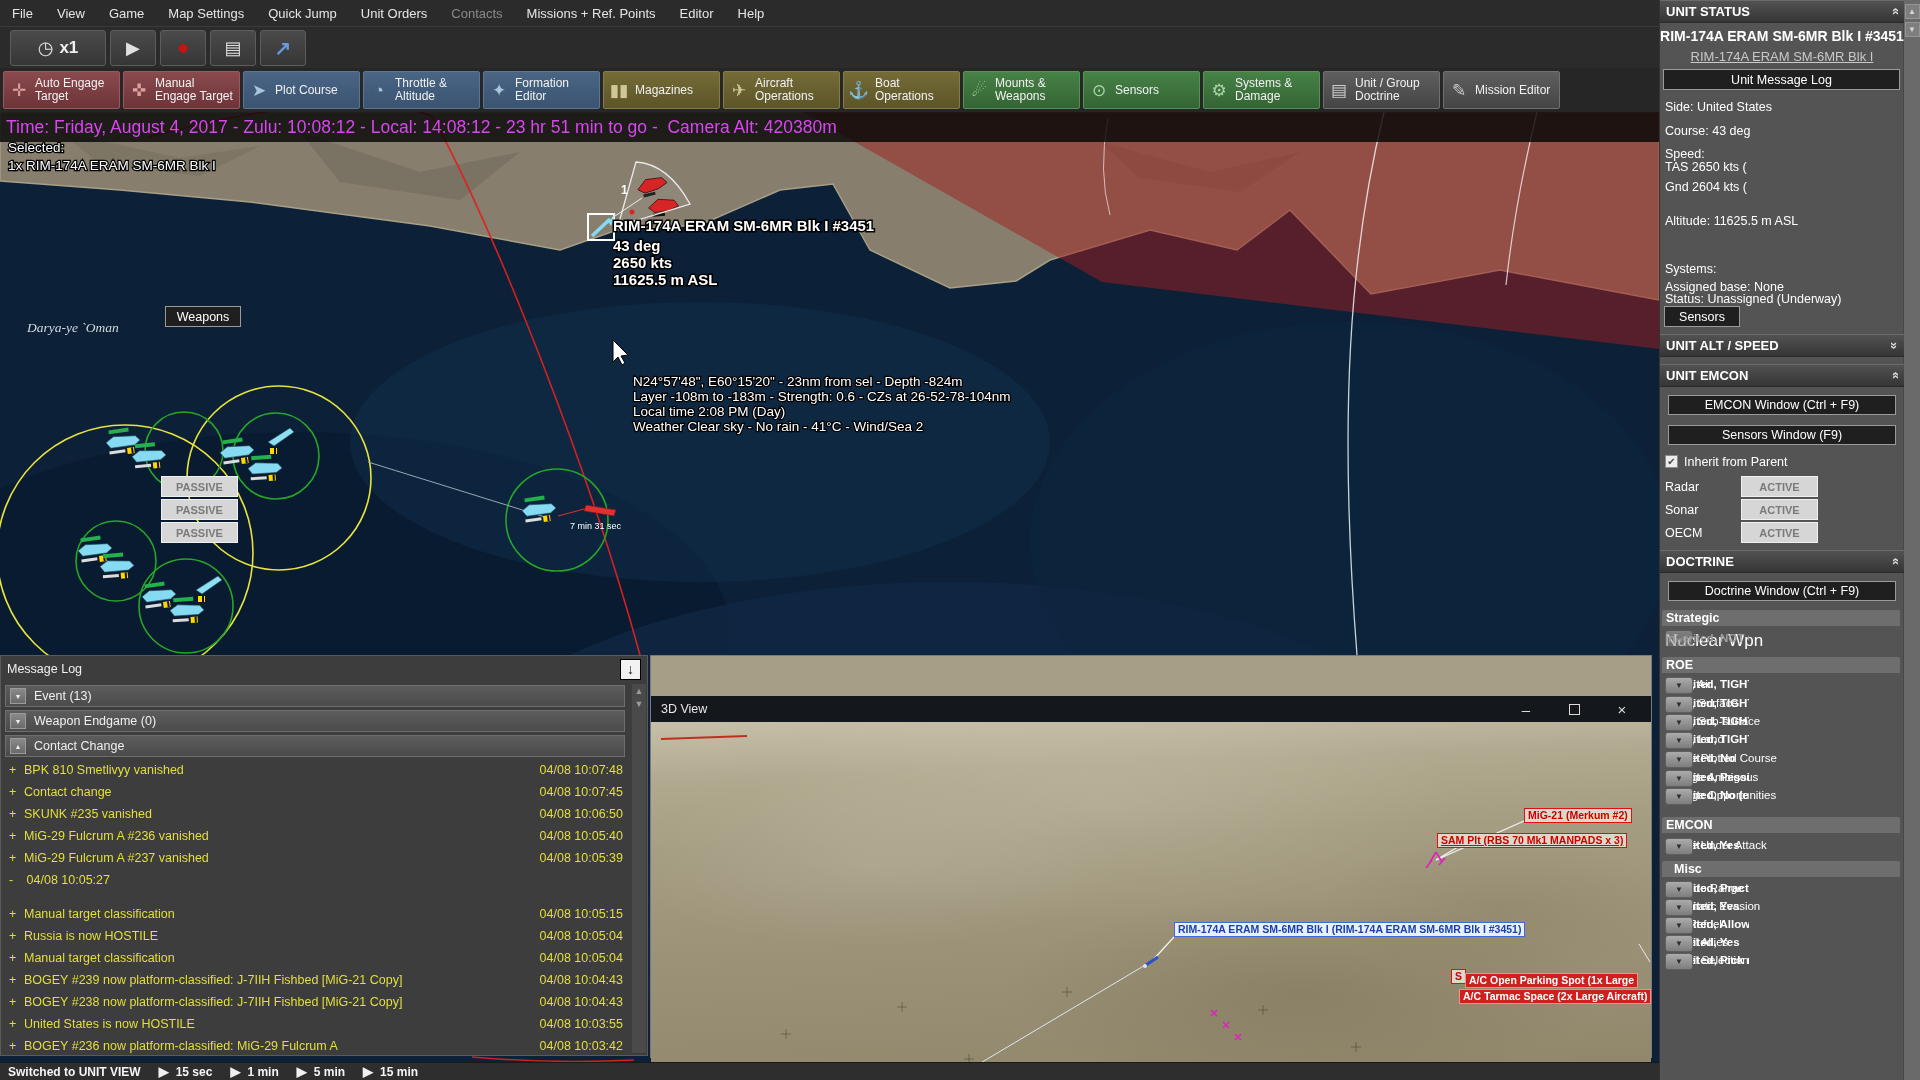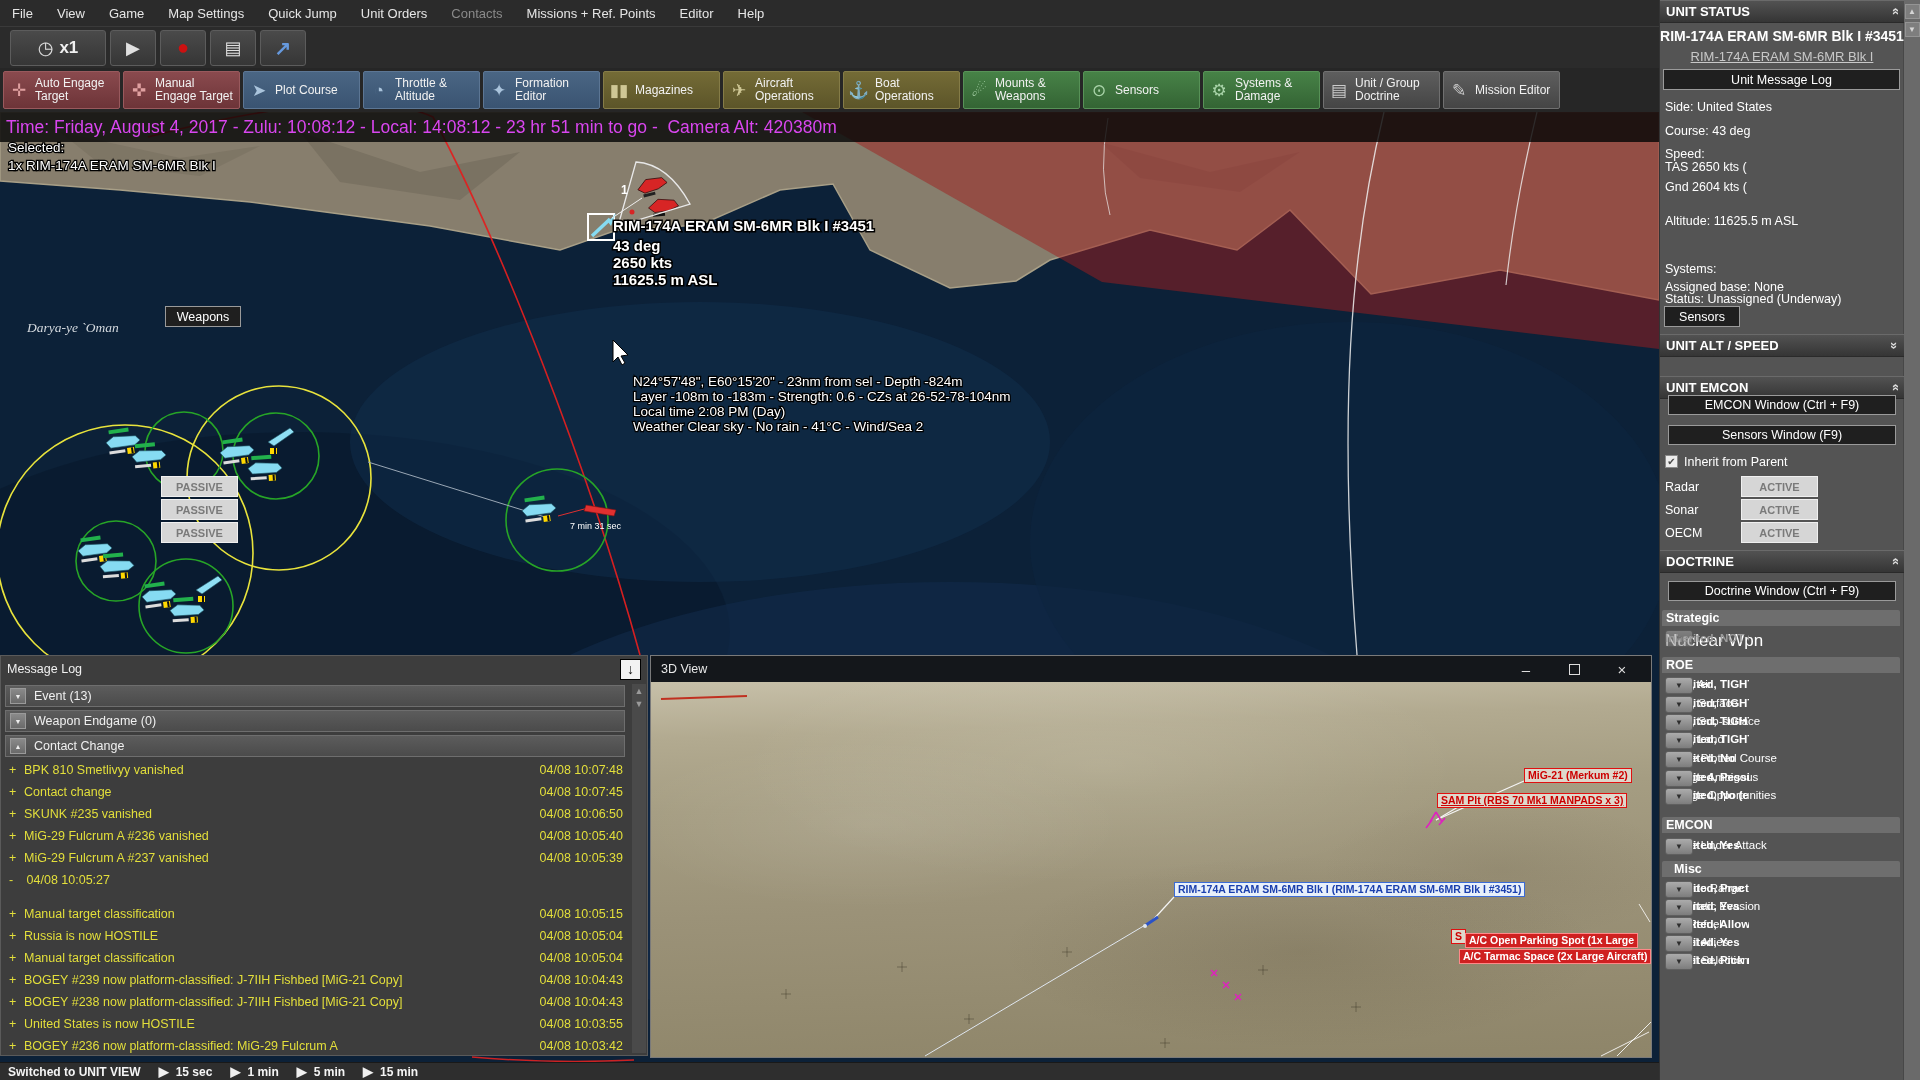--- a/index.html
+++ b/index.html
@@ -59,21 +59,21 @@
         display:flex;align-items:center;justify-content:center;font-size:7px;color:#eee;}
   .mrow{display:flex;align-items:flex-start;color:#e3df3b;padding:3px 0 0 8px;height:19px;}
   .mrow.tall{height:31px;}
   .mrow .pfx{width:15px;flex:none;}
   .mrow .txt{flex:1;padding-right:6px;line-height:14px;}
   .mrow .ts{width:86px;flex:none;text-align:right;margin-right:24px;}
   
   .v3d{position:absolute;left:650px;top:655px;width:1002px;height:403px;border:1px solid #7a7a7a;
        box-sizing:border-box;z-index:40;background:#a79f85;}
   .v3d-tb{height:26px;background:#14171b;display:flex;align-items:center;padding:0 10px;
-          font-size:12.5px;color:#e8e8e8;position:relative;}
+          font-size:12.5px;color:#e8e8e8;position:relative;margin-top:40px;}
   .v3d-ctl{position:absolute;top:0;height:26px;width:30px;display:flex;align-items:center;
            justify-content:center;color:#ddd;font-size:15px;}
   .v3d-body{position:relative;height:375px;overflow:hidden;
     background:
       radial-gradient(420px 140px at 22% 38%, rgba(255,255,255,0.10), transparent 60%),
       radial-gradient(500px 160px at 65% 72%, rgba(60,50,30,0.14), transparent 60%),
       radial-gradient(600px 200px at 45% 22%, rgba(255,255,240,0.12), transparent 60%),
       radial-gradient(300px 120px at 85% 50%, rgba(70,60,40,0.10), transparent 60%),
       linear-gradient(178deg,#c7c0a9 0%,#b2aa90 14%,#a59d82 32%,#9b9278 58%,#8e8569 100%);}
   .lbl-red{position:absolute;background:#ded8cc;border:1px solid #e01010;color:#cc0000;
@@ -538,21 +538,21 @@
   <div class="sb-txt" style="top: 280px; position: absolute; left: 5px;">Assigned base: None</div>
   <div class="sb-txt" style="top: 292px; position: absolute; left: 5px;">Status: Unassigned (Underway)</div>
   <div class="sb-btn" style="left: 4px; top: 306px; width: 76px; height: 21px; position: absolute;">Sensors</div>
   <div class="sb-btn" style="left: -1495px; top: 306px; width: 76px; height: 21px; position: absolute;">Weapons</div>
 
   <div class="sb-h" style="top: 334px; position: absolute;">
     <span>UNIT ALT / SPEED</span>
     <span class="chev down">»</span>
   </div>
 
-  <div class="sb-h" style="top: 376px; position: absolute;">
+  <div class="sb-h" style="top: 364px; position: absolute;">
     <span>UNIT EMCON</span>
     <span class="chev up">»</span>
   </div>
   <div class="sb-btn" style="left: 8px; top: 395px; width: 228px; height: 20px; position: absolute;">EMCON Window (Ctrl + F9)</div>
   <div class="sb-btn" style="left: 8px; top: 425px; width: 228px; height: 20px; position: absolute;">Sensors Window (F9)</div>
   <span class="cbx" style="left: 5px; top: 455px; position: absolute;">✔</span>
   <div class="sb-txt" style="left: 24px; top: 455px; position: absolute;">Inherit from Parent</div>
 
   <div class="sb-txt" style="top: 480px; position: absolute; left: 5px;">Radar</div>
   <div class="tog" style="left: 81px; top: 476px; position: absolute;">ACTIVE</div>

